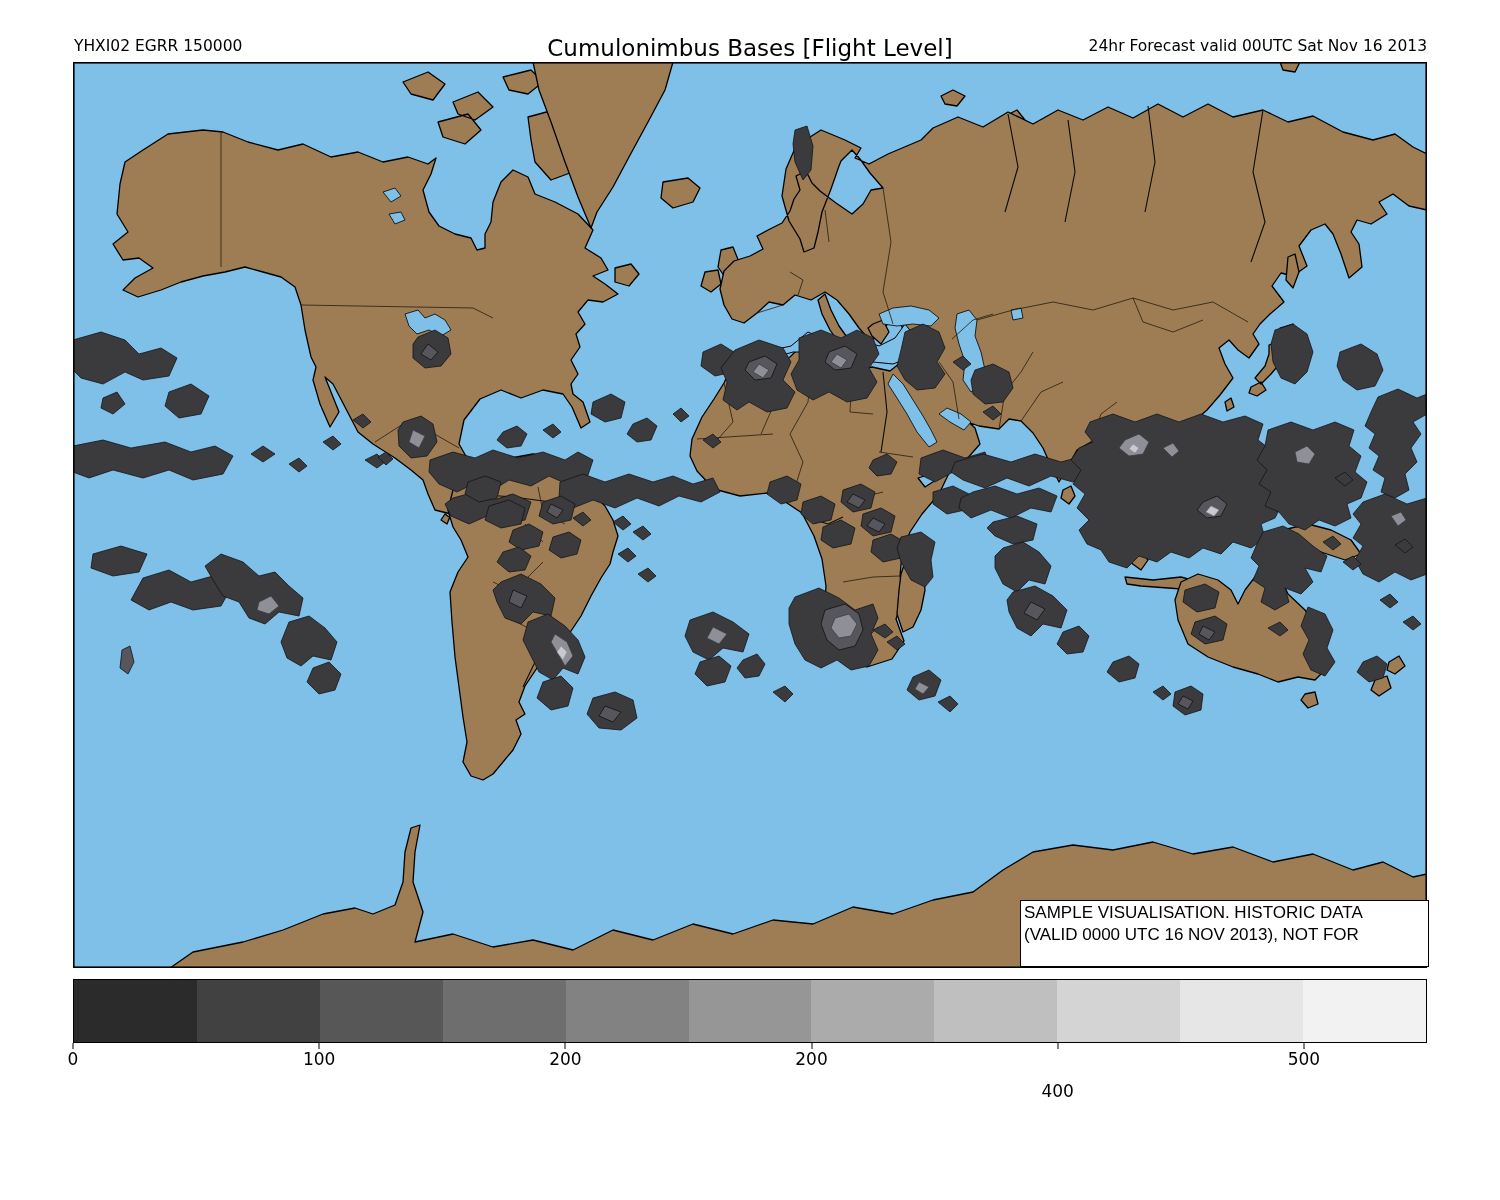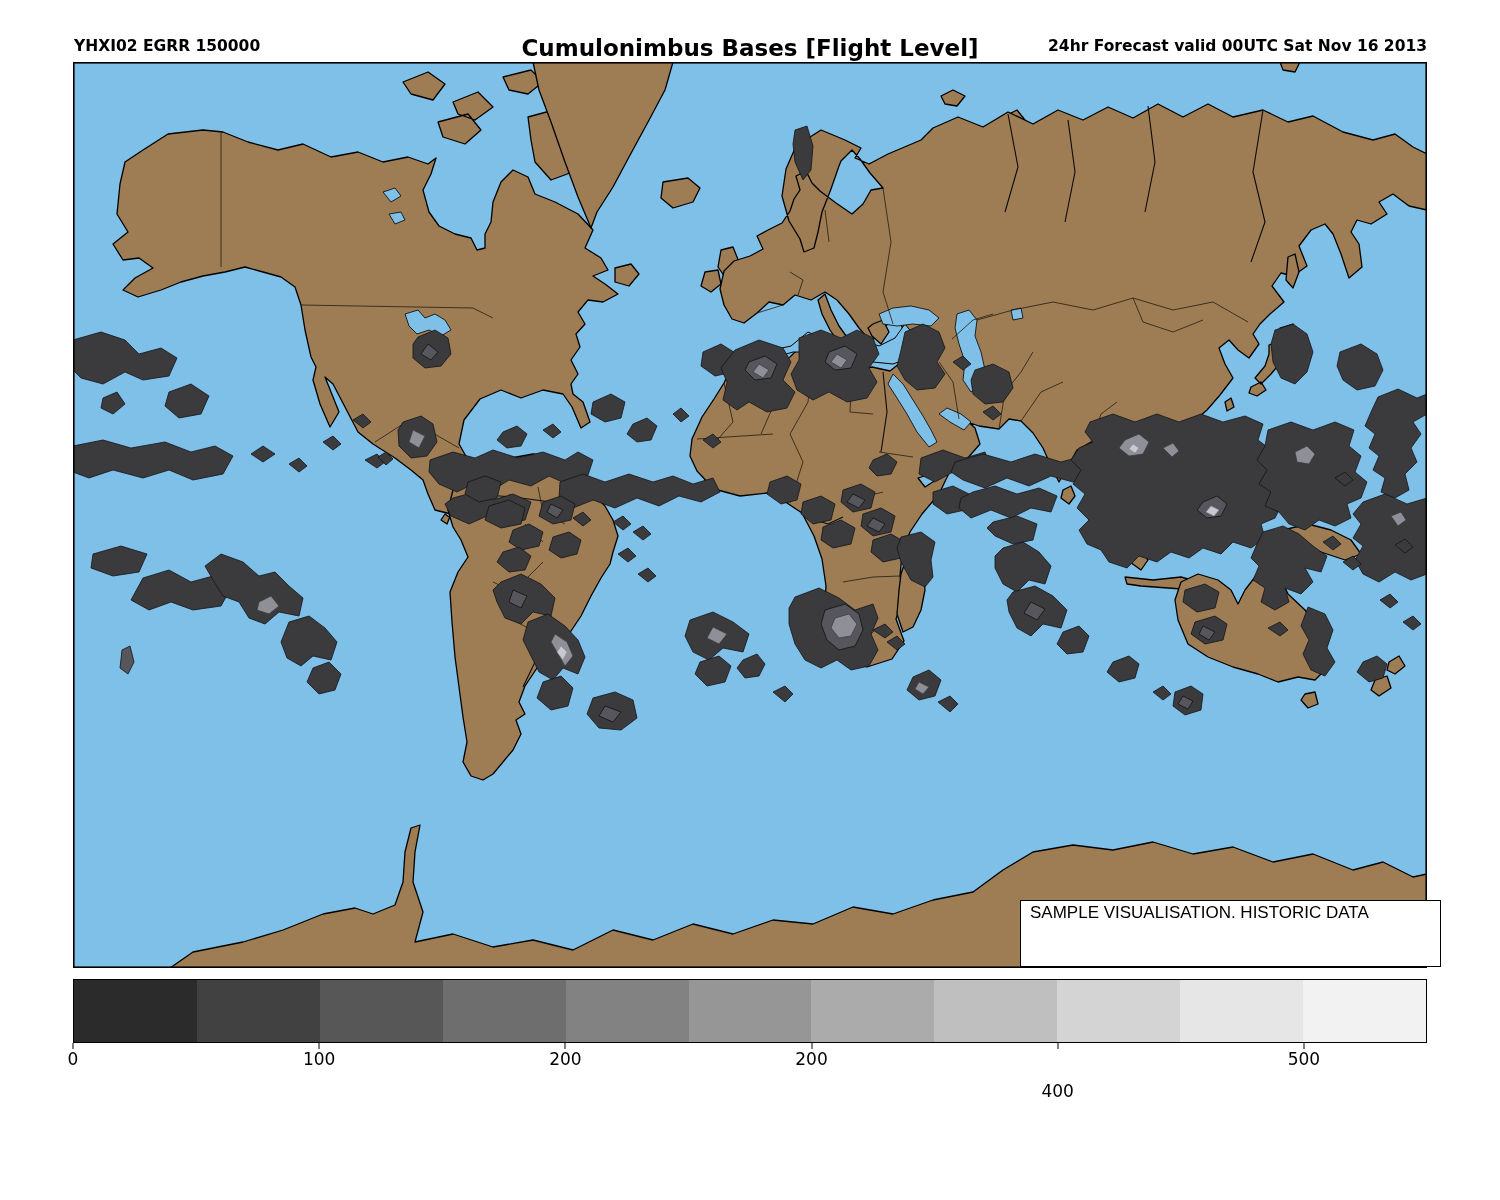--- a/index.html
+++ b/index.html
@@ -1,25 +1,25 @@
 <!DOCTYPE html>
 <html style="--ocean: #7fc0e9; --land: #9e7d55; --coastline: #000000; --cloud_low: #3b3b3e; --cloud_mid: #56565c; --cloud_high: #8f8f97; --cloud_top: #c9c9d2;"><head>
 <meta charset="utf-8">
 <style>
   html,body{margin:0;padding:0;background:#ffffff;}
   body{width:1500px;height:1200px;position:relative;overflow:hidden;
        font-family:"DejaVu Sans",sans-serif;color:#000;}
-  .hdr{position:absolute;top:37px;font-size:15.5px;white-space:pre;font-weight:bold;}
+  .hdr{position:absolute;top:37px;font-size:15.5px;white-space:pre;}
   #hdr-left{left:74px;}
   #hdr-title{left:50%;transform:translateX(-50%);top:35px;font-size:23px;}
   #hdr-right{right:73px;text-align:right;}
   #map-wrap{position:absolute;left:73px;top:62px;width:1354px;height:906px;}
   #map-svg{display:block;}
   #caveat-box{position:absolute;left:1020px;top:900px;width:401px;height:63px;
-      background:#ffffff;border:1px solid #000;padding:1px 9px;
+      background:#ffffff;border:1px solid #000;padding:1px 3px;
       font-family:"Liberation Sans",sans-serif;font-size:17px;line-height:21.5px;
       letter-spacing:0px;z-index:5;}
   #colorbar{position:absolute;left:73px;top:979px;width:1354px;height:64px;
       border:1px solid #000;box-sizing:border-box;display:flex;}
   #colorbar .seg{flex:1 1 0;height:100%;}
   #cb-ticks{position:absolute;left:73px;top:1043px;width:1354px;height:36px;}
   .tickmark{position:absolute;top:0;width:1px;height:6px;background:#000;
       transform:translateX(-0.5px);}
   .ticklabel{position:absolute;top:6px;transform:translateX(-50%);
       font-size:17px;font-family:"DejaVu Sans",sans-serif;}
@@ -273,20 +273,21 @@
       <polygon class="cl" points="1290,600 1304,594 1314,602 1310,616 1296,620 1284,610"></polygon>
     </g>
   </g>
 
   <rect class="frame" x="0.8" y="0.8" width="1352.4" height="904.4"></rect>
 </svg>
 </div>
 
 <div id="caveat-box">
   <div>SAMPLE VISUALISATION.  HISTORIC DATA</div>
+  <div>(VALID 0000 UTC 16 NOV 2013), NOT FOR</div>
 </div>
 
 <div id="colorbar">
     <div class="seg" style="background: rgb(43, 43, 43);"></div>
     <div class="seg" style="background: rgb(65, 65, 65);"></div>
     <div class="seg" style="background: rgb(87, 87, 87);"></div>
     <div class="seg" style="background: rgb(110, 110, 110);"></div>
     <div class="seg" style="background: rgb(130, 130, 130);"></div>
     <div class="seg" style="background: rgb(150, 150, 150);"></div>
     <div class="seg" style="background: rgb(171, 171, 171);"></div>

